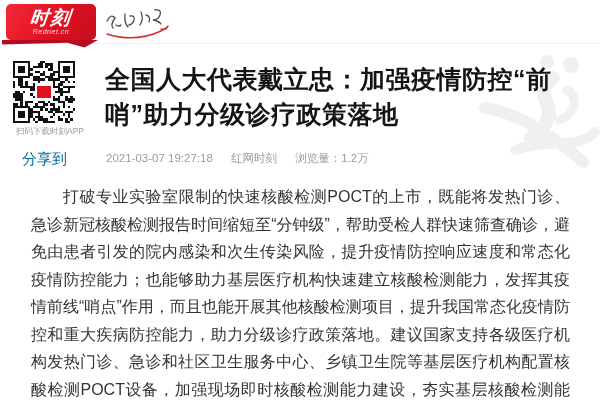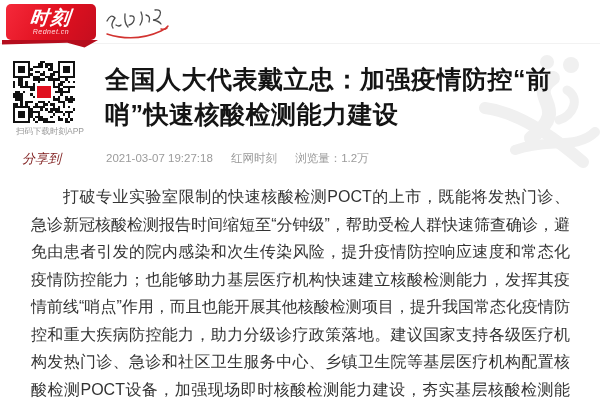--- a/index.html
+++ b/index.html
@@ -32,21 +32,21 @@
   }
   
   .watermark{position:absolute;right:0px;top:50px;z-index:0;}
   
   .qr-box{position:absolute;left:13px;top:61px;width:62px;height:62px;z-index:2;}
   .qr-caption{
     position:absolute;left:6px;top:126px;width:78px;text-align:right;
     font-size:8.5px;color:#999;z-index:2;white-space:nowrap;
   }
   .share-label{
-    position:absolute;left:22px;top:150px;font-size:13px;color:#7f1d1d;z-index:2;font-style:italic;
+    position:absolute;left:22px;top:150px;font-size:15px;color:#0369a1;z-index:2;
   }
   
   .article-title{
     position:absolute;left:105px;top:62px;width:486px;margin:0;z-index:1;
     font-size:25px;line-height:35px;font-weight:bold;color:#141414;
     letter-spacing:.5px;
   }
   .meta-row{
     position:absolute;left:106px;top:151px;z-index:1;
     font-size:11.5px;color:#9b9b9b;white-space:nowrap;
@@ -310,21 +310,21 @@
         <rect x="20" y="2" width="3" height="3" fill="#111"></rect>
         <rect x="0" y="18" width="7" height="7" fill="#111"></rect>
         <rect x="1" y="19" width="5" height="5" fill="#fff"></rect>
         <rect x="2" y="20" width="3" height="3" fill="#111"></rect>
         <rect x="9.5" y="10" width="6" height="5" rx="1.2" fill="#e0101f"></rect>
       </svg>
   </div>
   <div class="qr-caption">扫码下载时刻APP</div>
   <div class="share-label">分享到</div>
 
-  <h1 class="article-title">全国人大代表戴立忠：加强疫情防控“前哨”快速核酸检测能力建设</h1>
+  <h1 class="article-title">全国人大代表戴立忠：加强疫情防控“前哨”助力分级诊疗政策落地</h1>
   <div class="meta-row">
     <span>2021-03-07 19:27:18</span>
     <span>红网时刻</span>
     <span>浏览量：1.2万</span>
   </div>
 
   <div class="article-body">
     <p>打破专业实验室限制的快速核酸检测POCT的上市，既能将发热门诊、急诊新冠核酸检测报告时间缩短至“分钟级”，帮助受检人群快速筛查确诊，避免由患者引发的院内感染和次生传染风险，提升疫情防控响应速度和常态化疫情防控能力；也能够助力基层医疗机构快速建立核酸检测能力，发挥其疫情前线“哨点”作用，而且也能开展其他核酸检测项目，提升我国常态化疫情防控和重大疾病防控能力，助力分级诊疗政策落地。建议国家支持各级医疗机构发热门诊、急诊和社区卫生服务中心、乡镇卫生院等基层医疗机构配置核酸检测POCT设备，加强现场即时核酸检测能力建设，夯实基层核酸检测能力。</p>
   </div>
 

